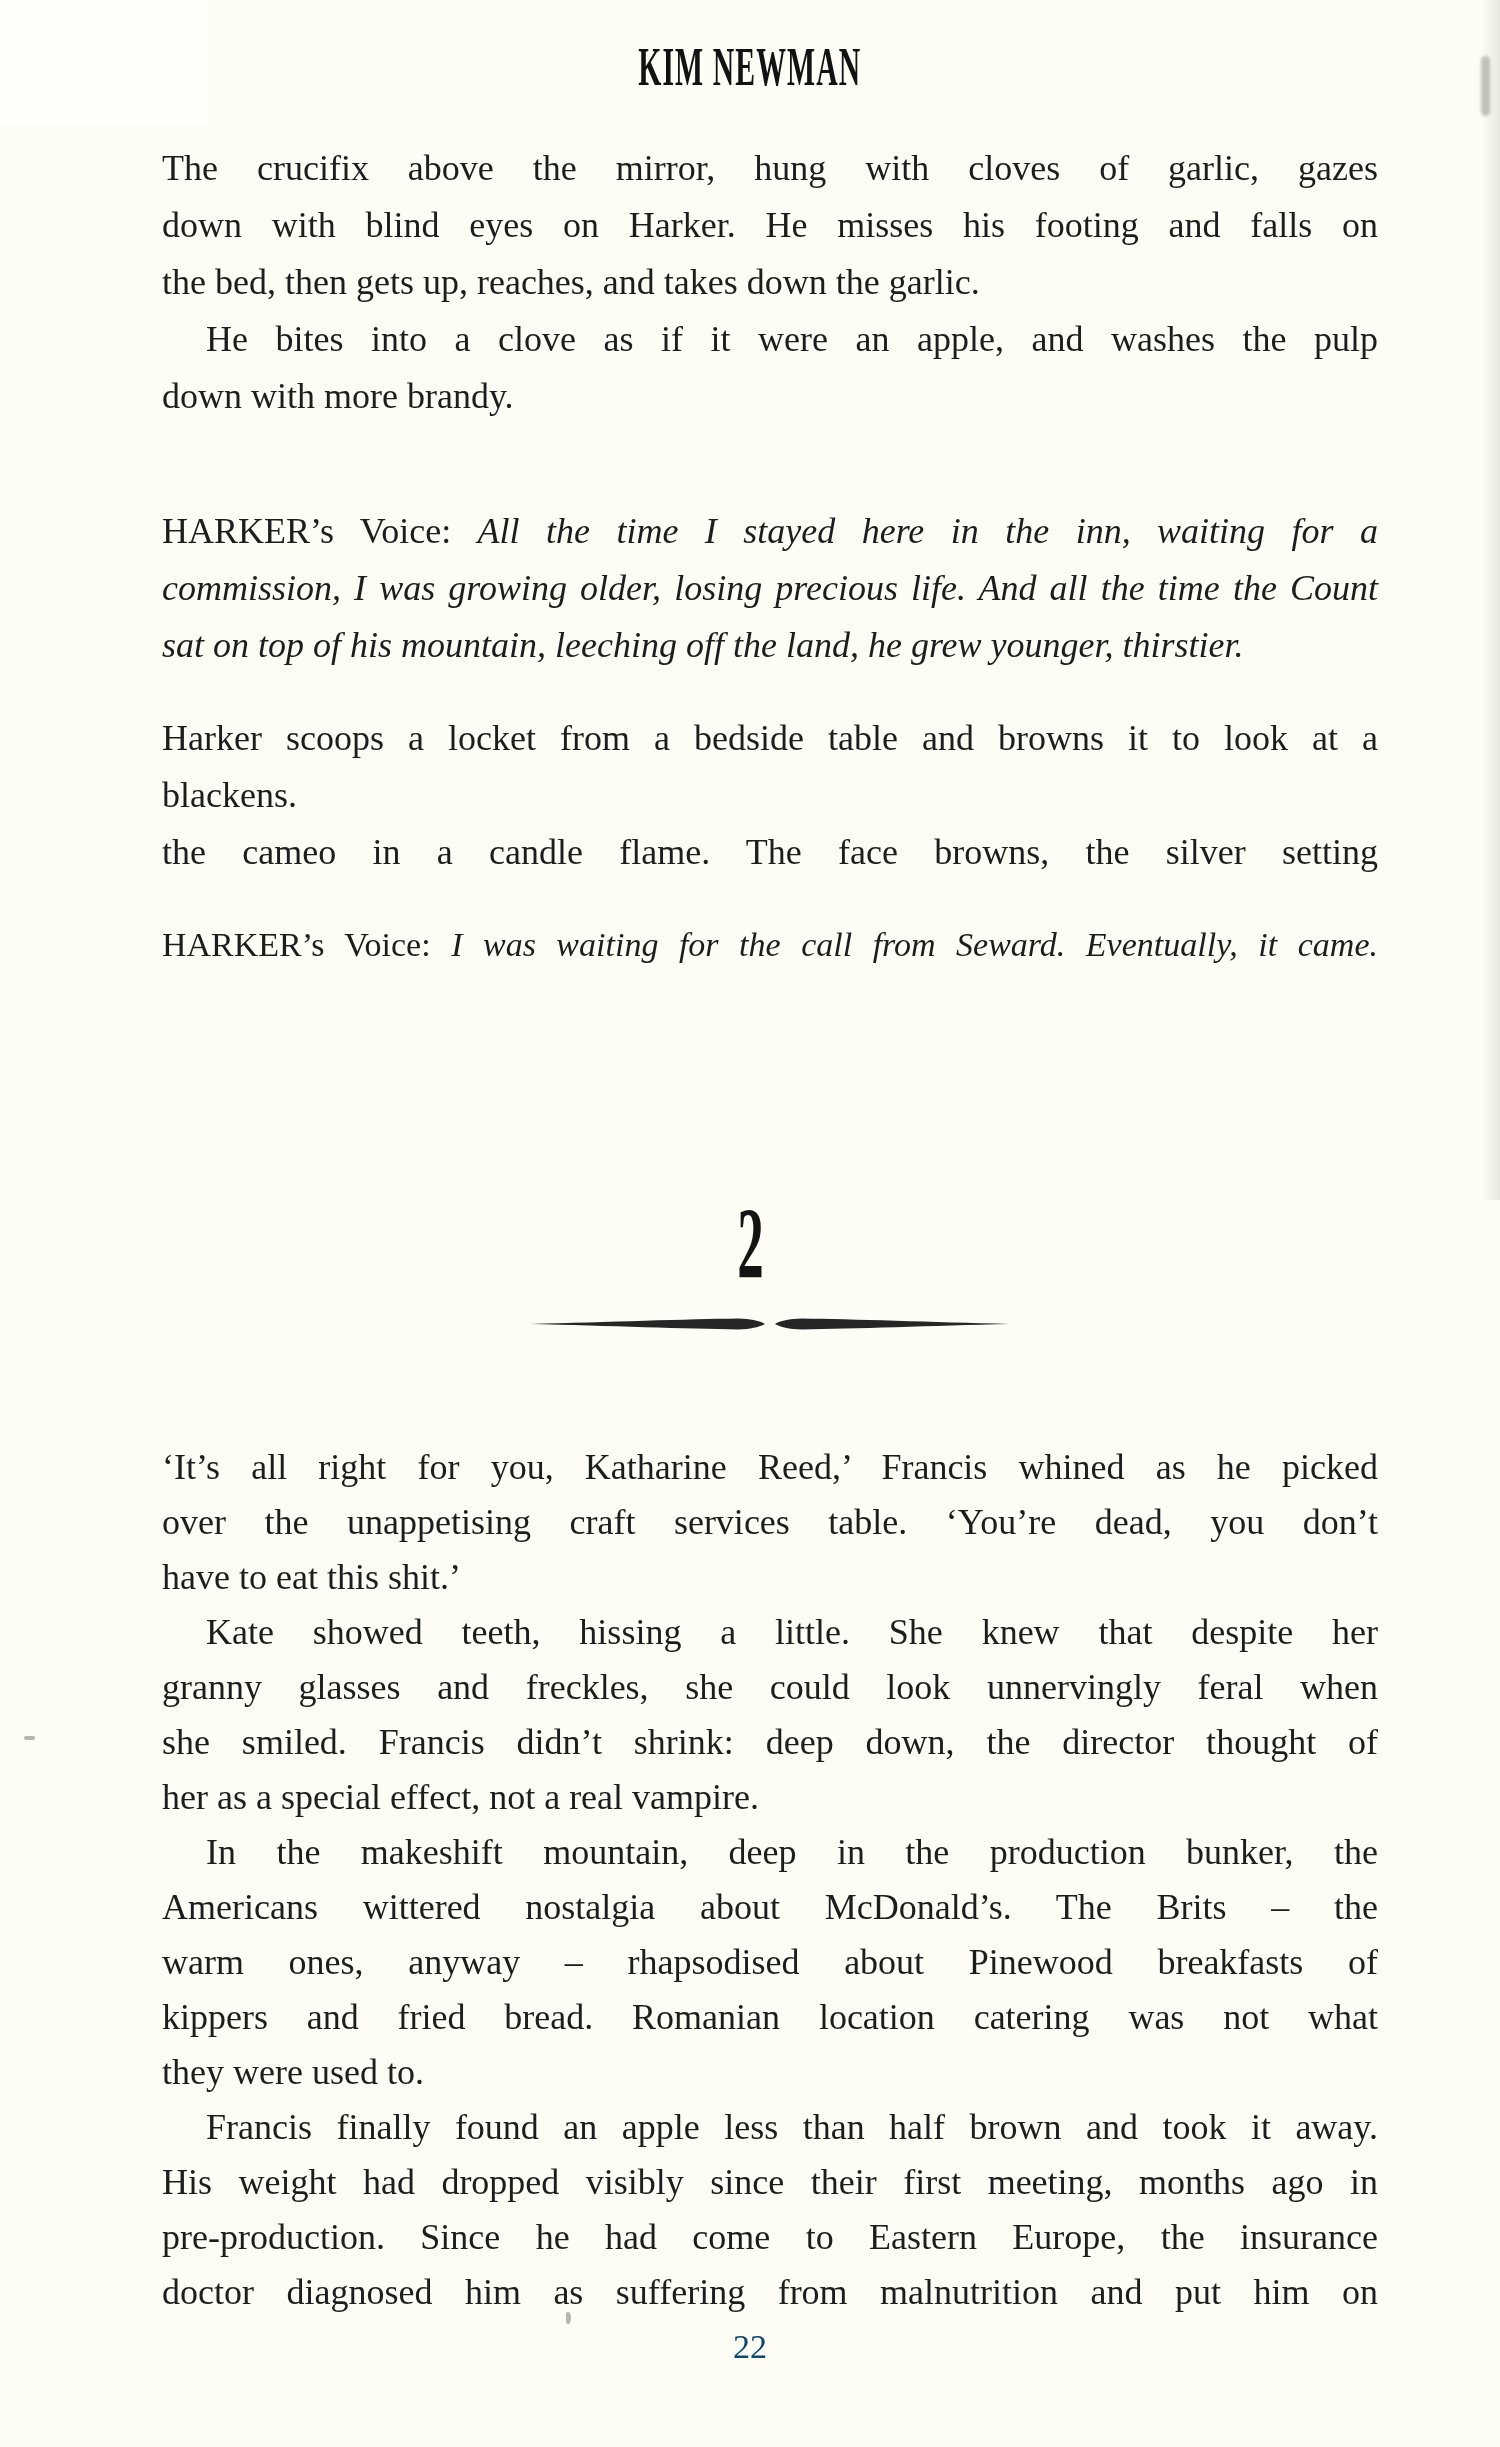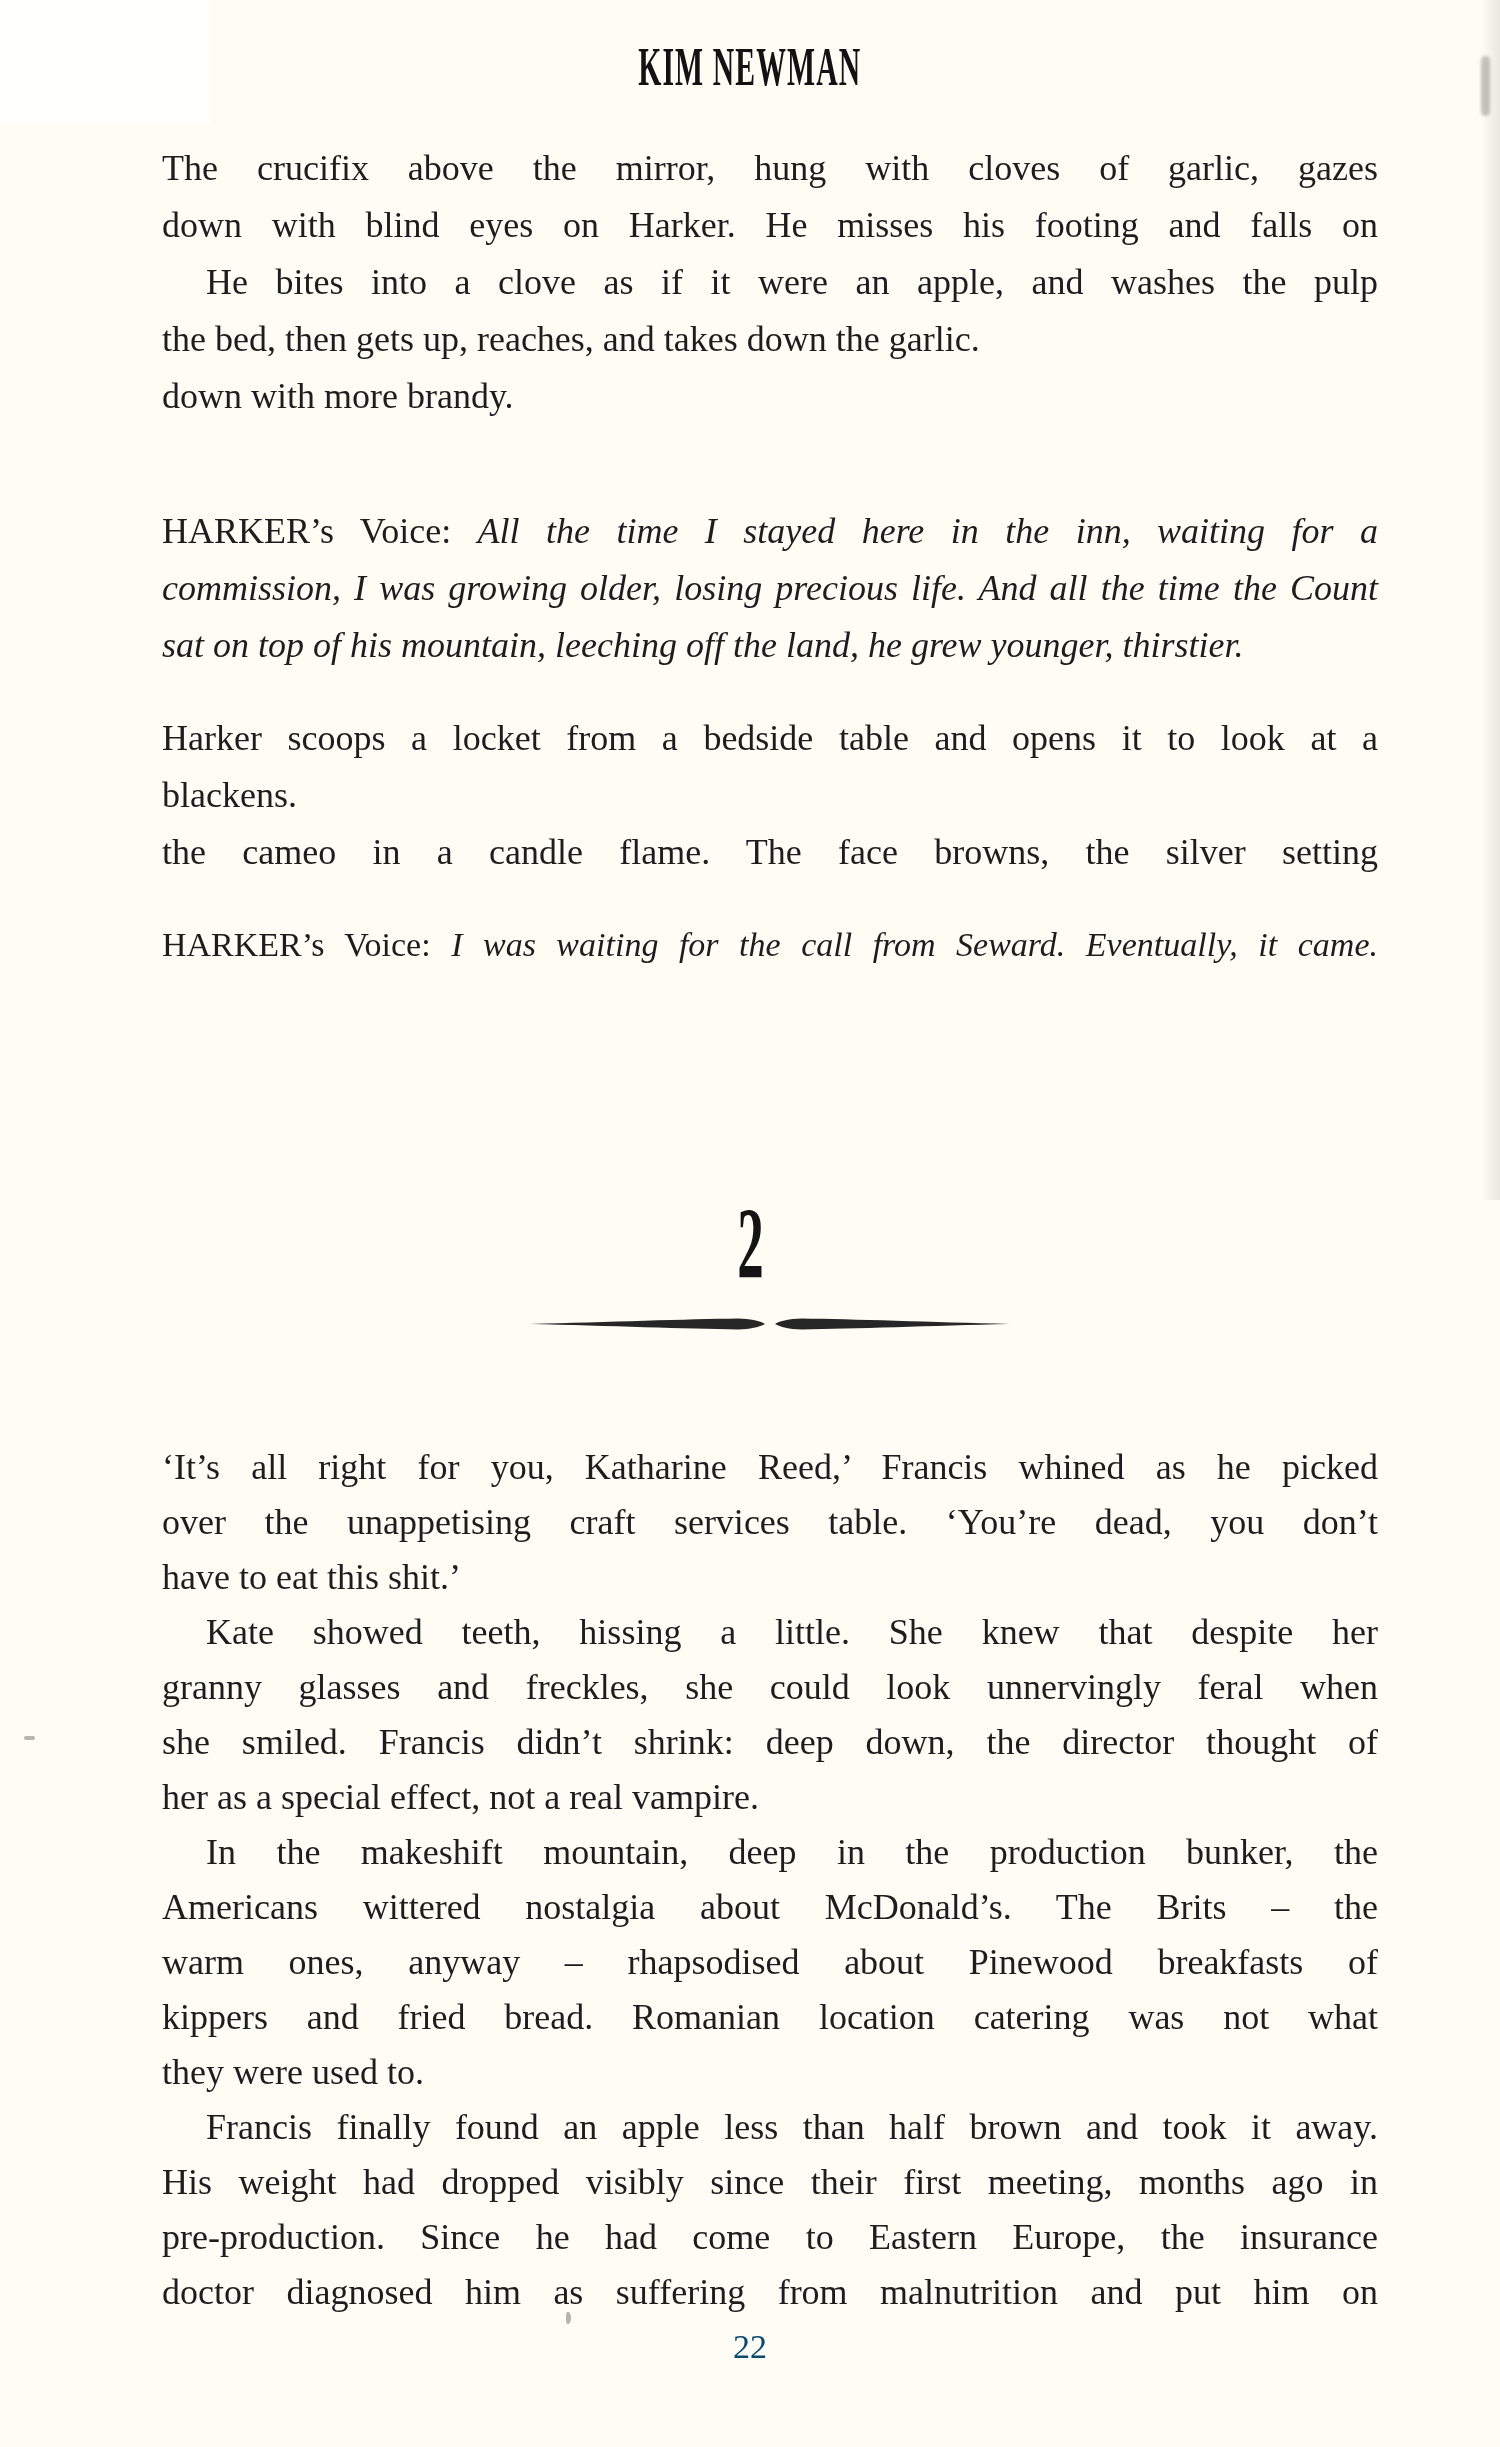--- a/index.html
+++ b/index.html
@@ -87,31 +87,31 @@
   <div class="margin-dash"></div>
   <div class="under-mark"></div>
 
   <div id="running-header">
     <span class="hd">KIM NEWMAN</span>
   </div>
 
   <div id="b0" class="block">
       <div class="line jl"><span>The crucifix above the mirror, hung with cloves of garlic, gazes</span></div>
       <div class="line jl"><span>down with blind eyes on Harker. He misses his footing and falls on</span></div>
+      <div class="line"><span>the bed, then gets up, reaches, and takes down the garlic.</span></div>
       <div class="line jl ind"><span>He bites into a clove as if it were an apple, and washes the pulp</span></div>
-      <div class="line"><span>the bed, then gets up, reaches, and takes down the garlic.</span></div>
       <div class="line"><span>down with more brandy.</span></div>
     </div>
   <div id="b1" class="block">
       <div class="line jl"><span>HARKER’s Voice: </span><span class="it">All the time I stayed here in the inn, waiting for a</span></div>
       <div class="line jl"><span class="it">commission, I was growing older, losing precious life. And all the time the Count</span></div>
       <div class="line"><span class="it">sat on top of his mountain, leeching off the land, he grew younger, thirstier.</span></div>
     </div>
   <div id="b2" class="block">
-      <div class="line jl"><span>Harker scoops a locket from a bedside table and opens it to look at a</span></div>
+      <div class="line jl"><span>Harker scoops a locket from a bedside table and browns it to look at a</span></div>
       <div class="line"><span>blackens.</span></div>
       <div class="line jl"><span>the cameo in a candle flame. The face browns, the silver setting</span></div>
     </div>
   <div id="b3" class="block">
       <div class="line jl"><span>HARKER’s Voice: </span><span class="it">I was waiting for the call from Seward. Eventually, it came.</span></div>
     </div>
 
   <div id="chapter-number">
     <span class="num">2</span>
   </div>

